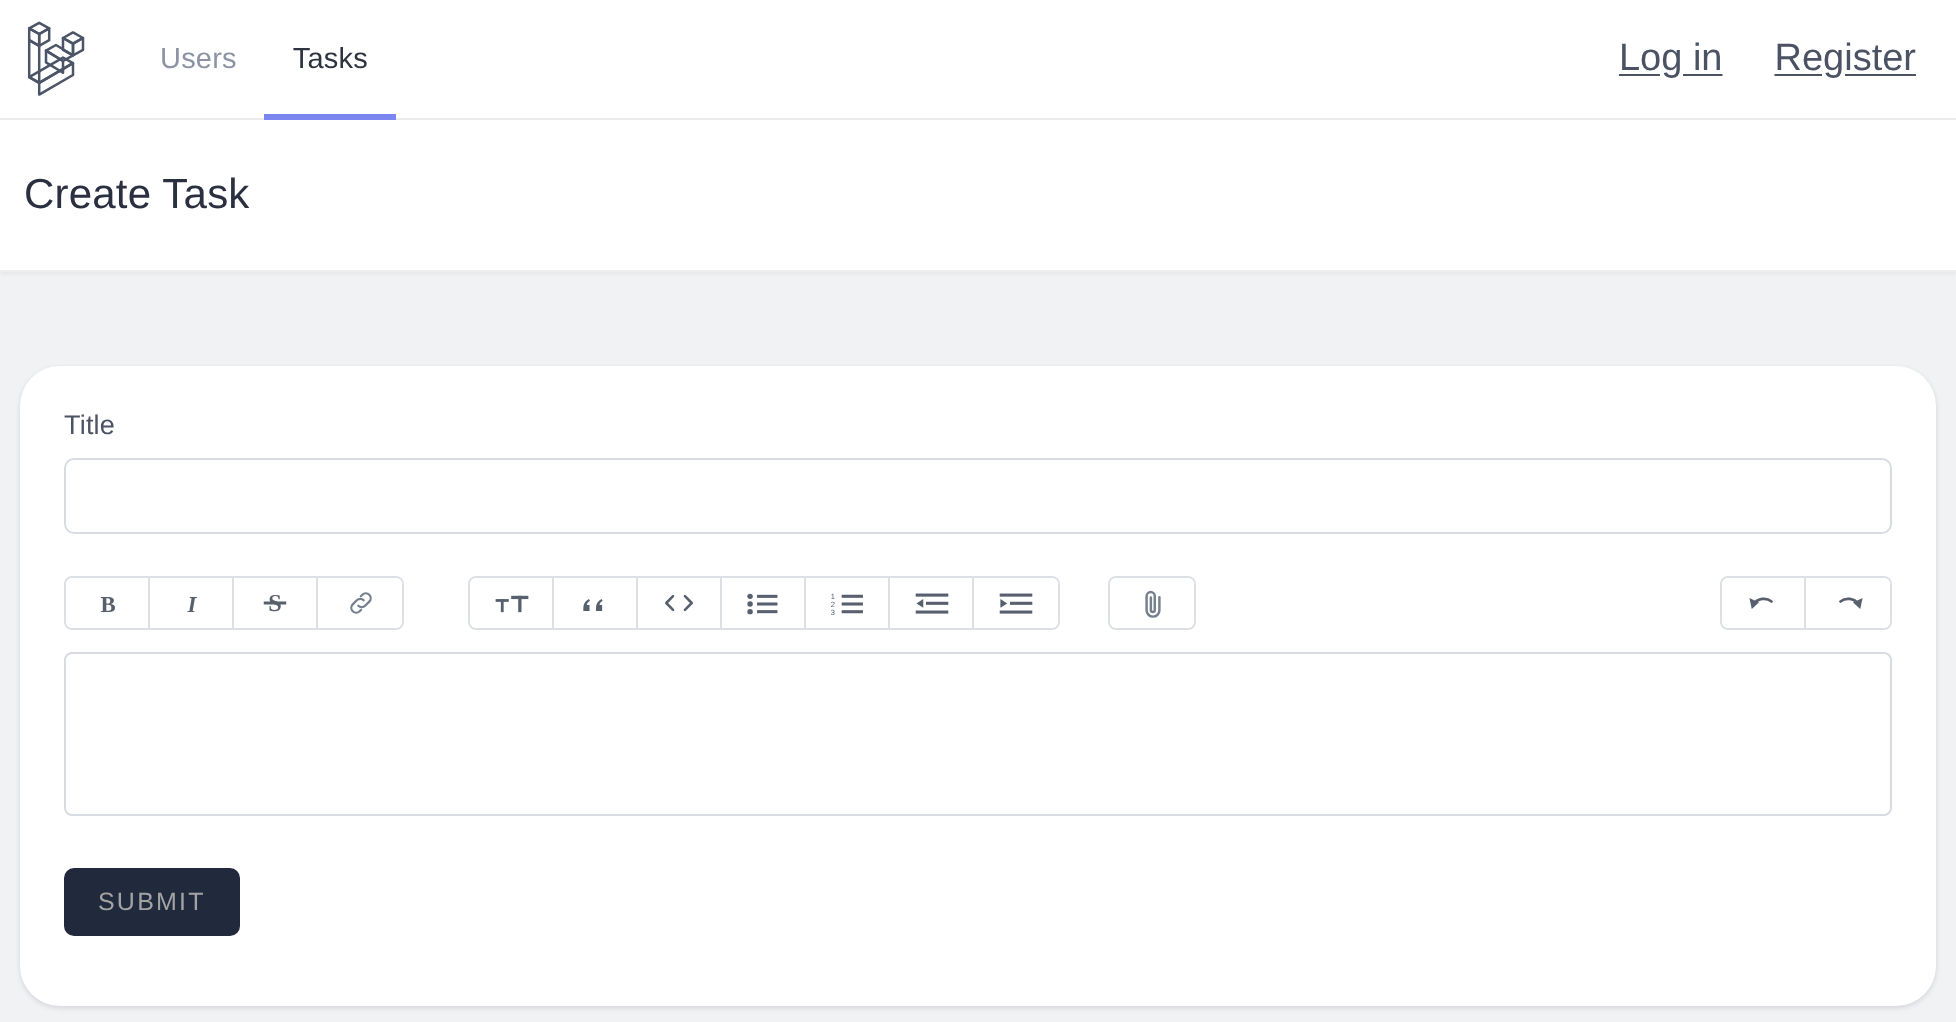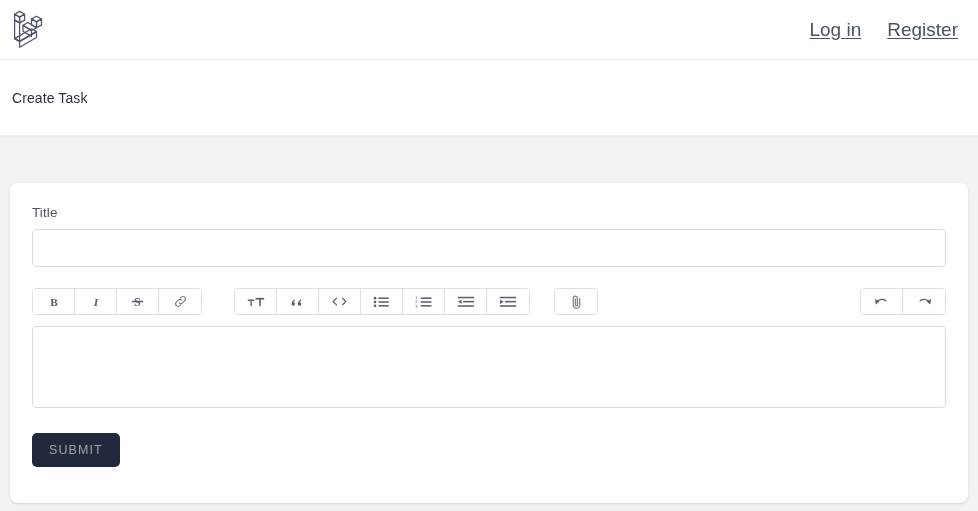--- a/index.html
+++ b/index.html
@@ -69,32 +69,32 @@
   .page-header {
     background: #ffffff;
     height: 76px;
     display: flex;
     align-items: center;
     padding: 0 12px;
     box-shadow: 0 1px 2px rgba(16,24,40,.05);
     border-bottom: 1px solid #eceef0;
   }
   .page-title {
-    font-size: 14px;
+    font-size: 21px;
     color: #2b3040;
     font-weight: 400;
     letter-spacing: .1px;
   }
 
   
   .content { padding: 47px 10px 0 10px; }
 
   .card {
     background: #ffffff;
-    border-radius: 8px;
+    border-radius: 20px;
     box-shadow: 0 1px 3px rgba(16,24,40,.09), 0 1px 2px rgba(16,24,40,.04);
     padding: 22px 22px 41px 22px;
     height: 320px;
   }
 
   .field-label {
     font-size: 13.5px;
     color: #4c5364;
     margin-bottom: 9px;
     display: block;
@@ -205,20 +205,24 @@
             <path d="M31.5 9.0 L31.5 14.9 L26.5 17.7 L26.5 11.8 Z"></path>
 
             <path d="M13.0 15.3 L18.0 12.5 L26.5 17.7 L21.5 20.5 Z"></path>
             <path d="M21.5 20.5 L21.5 26.4 L13.0 21.2 L13.0 15.3 Z"></path>
 
             <path d="M9.6 31.4 L4.6 28.6 L21.5 18.8 L26.5 21.6 Z"></path>
             <path d="M9.6 31.4 L9.6 37.3 L26.5 27.5 L26.5 21.6 Z"></path>
           </svg>
         </span>
       </div>
+      <div class="nav-links">
+        <a class="nav-link" href="#">Users</a>
+        <a class="nav-link active" href="#">Tasks</a>
+      </div>
     </div>
     <div class="nav-right">
       <a class="auth-link" href="#">Log in</a>
       <a class="auth-link" href="#">Register</a>
     </div>
   </div>
 
   <div class="page-header">
     <h1 class="page-title">Create Task</h1>
   </div>

